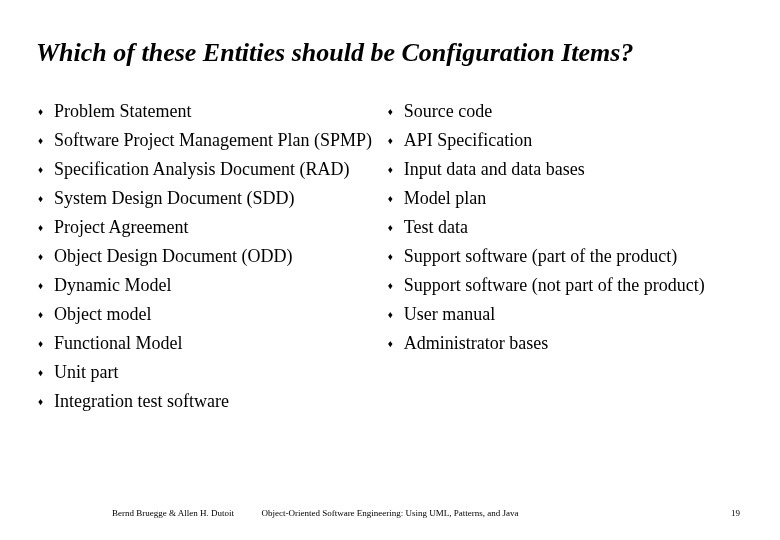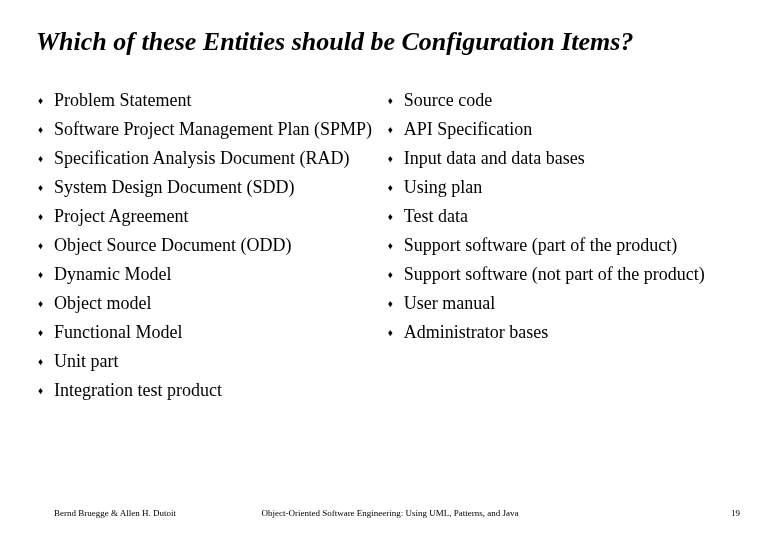--- a/index.html
+++ b/index.html
@@ -7,20 +7,21 @@
     width: 780px;
     height: 540px;
     background: #ffffff;
     font-family: "Times New Roman", Times, serif;
     color: #000000;
     position: relative;
     overflow: hidden;
   }
   .slide {
     padding: 26px 36px 0 36px;
+    margin-top: 11px;
   }
   .title {
     font-size: 26px;
     font-weight: bold;
     font-style: italic;
     margin-bottom: 30px;
     line-height: 1.2;
   }
   .columns {
     display: flex;
@@ -56,21 +57,21 @@
   }
   .footer {
     position: absolute;
     bottom: 22px;
     left: 0;
     width: 780px;
     display: flex;
     justify-content: space-between;
     align-items: center;
     font-size: 9px;
-    padding: 0 40px 0 54px;
+    padding: 0 40px 0 112px;
   }
   .footer-center {
     position: absolute;
     left: 50%;
     transform: translateX(-50%);
   }
   .footer-right {
     margin-left: auto;
   }
 </style>
@@ -98,62 +99,62 @@
         <li>
             <span class="bullet">♦</span>
             <span class="item-text">System Design Document (SDD)</span>
           </li>
         <li>
             <span class="bullet">♦</span>
             <span class="item-text">Project Agreement</span>
           </li>
         <li>
             <span class="bullet">♦</span>
-            <span class="item-text">Object Source Document  (ODD)</span>
+            <span class="item-text">Object Design Document  (ODD)</span>
           </li>
         <li>
             <span class="bullet">♦</span>
             <span class="item-text">Dynamic Model</span>
           </li>
         <li>
             <span class="bullet">♦</span>
             <span class="item-text">Object model</span>
           </li>
         <li>
             <span class="bullet">♦</span>
             <span class="item-text">Functional Model</span>
           </li>
         <li>
             <span class="bullet">♦</span>
             <span class="item-text">Unit part</span>
           </li>
         <li>
             <span class="bullet">♦</span>
-            <span class="item-text">Integration test product</span>
+            <span class="item-text">Integration test software</span>
           </li>
       </ul>
     </div>
 
     <div class="col col-right">
       <ul>
         <li>
             <span class="bullet">♦</span>
             <span class="item-text">Source code</span>
           </li>
         <li>
             <span class="bullet">♦</span>
             <span class="item-text">API Specification</span>
           </li>
         <li>
             <span class="bullet">♦</span>
             <span class="item-text">Input data and data bases</span>
           </li>
         <li>
             <span class="bullet">♦</span>
-            <span class="item-text">Using plan</span>
+            <span class="item-text">Model plan</span>
           </li>
         <li>
             <span class="bullet">♦</span>
             <span class="item-text">Test data</span>
           </li>
         <li>
             <span class="bullet">♦</span>
             <span class="item-text">Support software (part of the product)</span>
           </li>
         <li>

